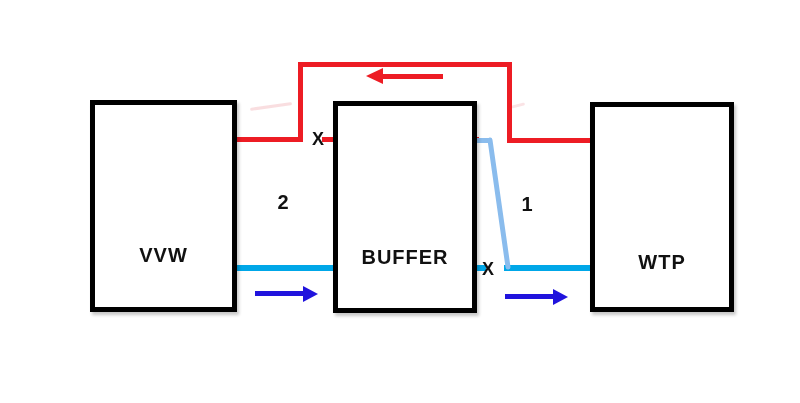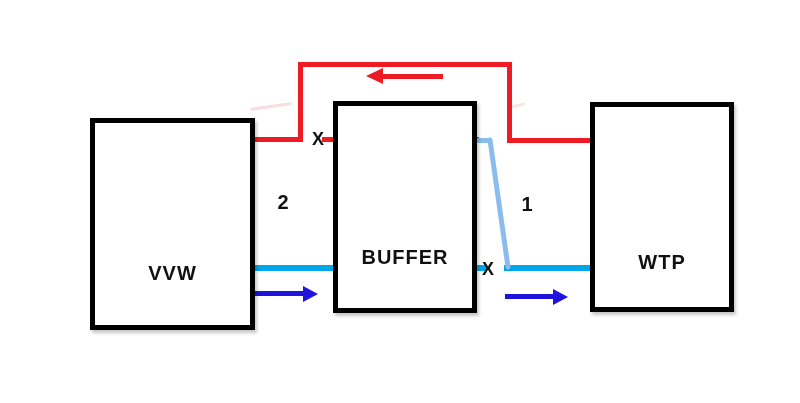--- a/index.html
+++ b/index.html
@@ -29,21 +29,21 @@
   }
   .box-label {
     position:absolute;
     left:0; right:0;
     text-align:center;
     font-weight:bold;
     font-size:20px;
     letter-spacing:1px;
     color:#111;
   }
-  #box-vvw    { left:90px;  top:100px; width:165px; height:212px;margin-top:18px; }
+  #box-vvw    { left:90px;  top:100px; width:147px; height:212px; }
   #box-buffer { left:333px; top:101px; width:144px; height:212px; }
   #box-wtp    { left:590px; top:102px; width:144px; height:210px; }
   #box-vvw    .box-label { top:139px; }
   #box-buffer .box-label { top:140px; }
   #box-wtp    .box-label { top:144px; }
 
   .hline, .vline { position:absolute; }
   .red  { background: var(--hot-line-red); }
   .cyan { background: var(--cold-line-cyan); }
   .lblue{ background: var(--bypass-light-blue); }

